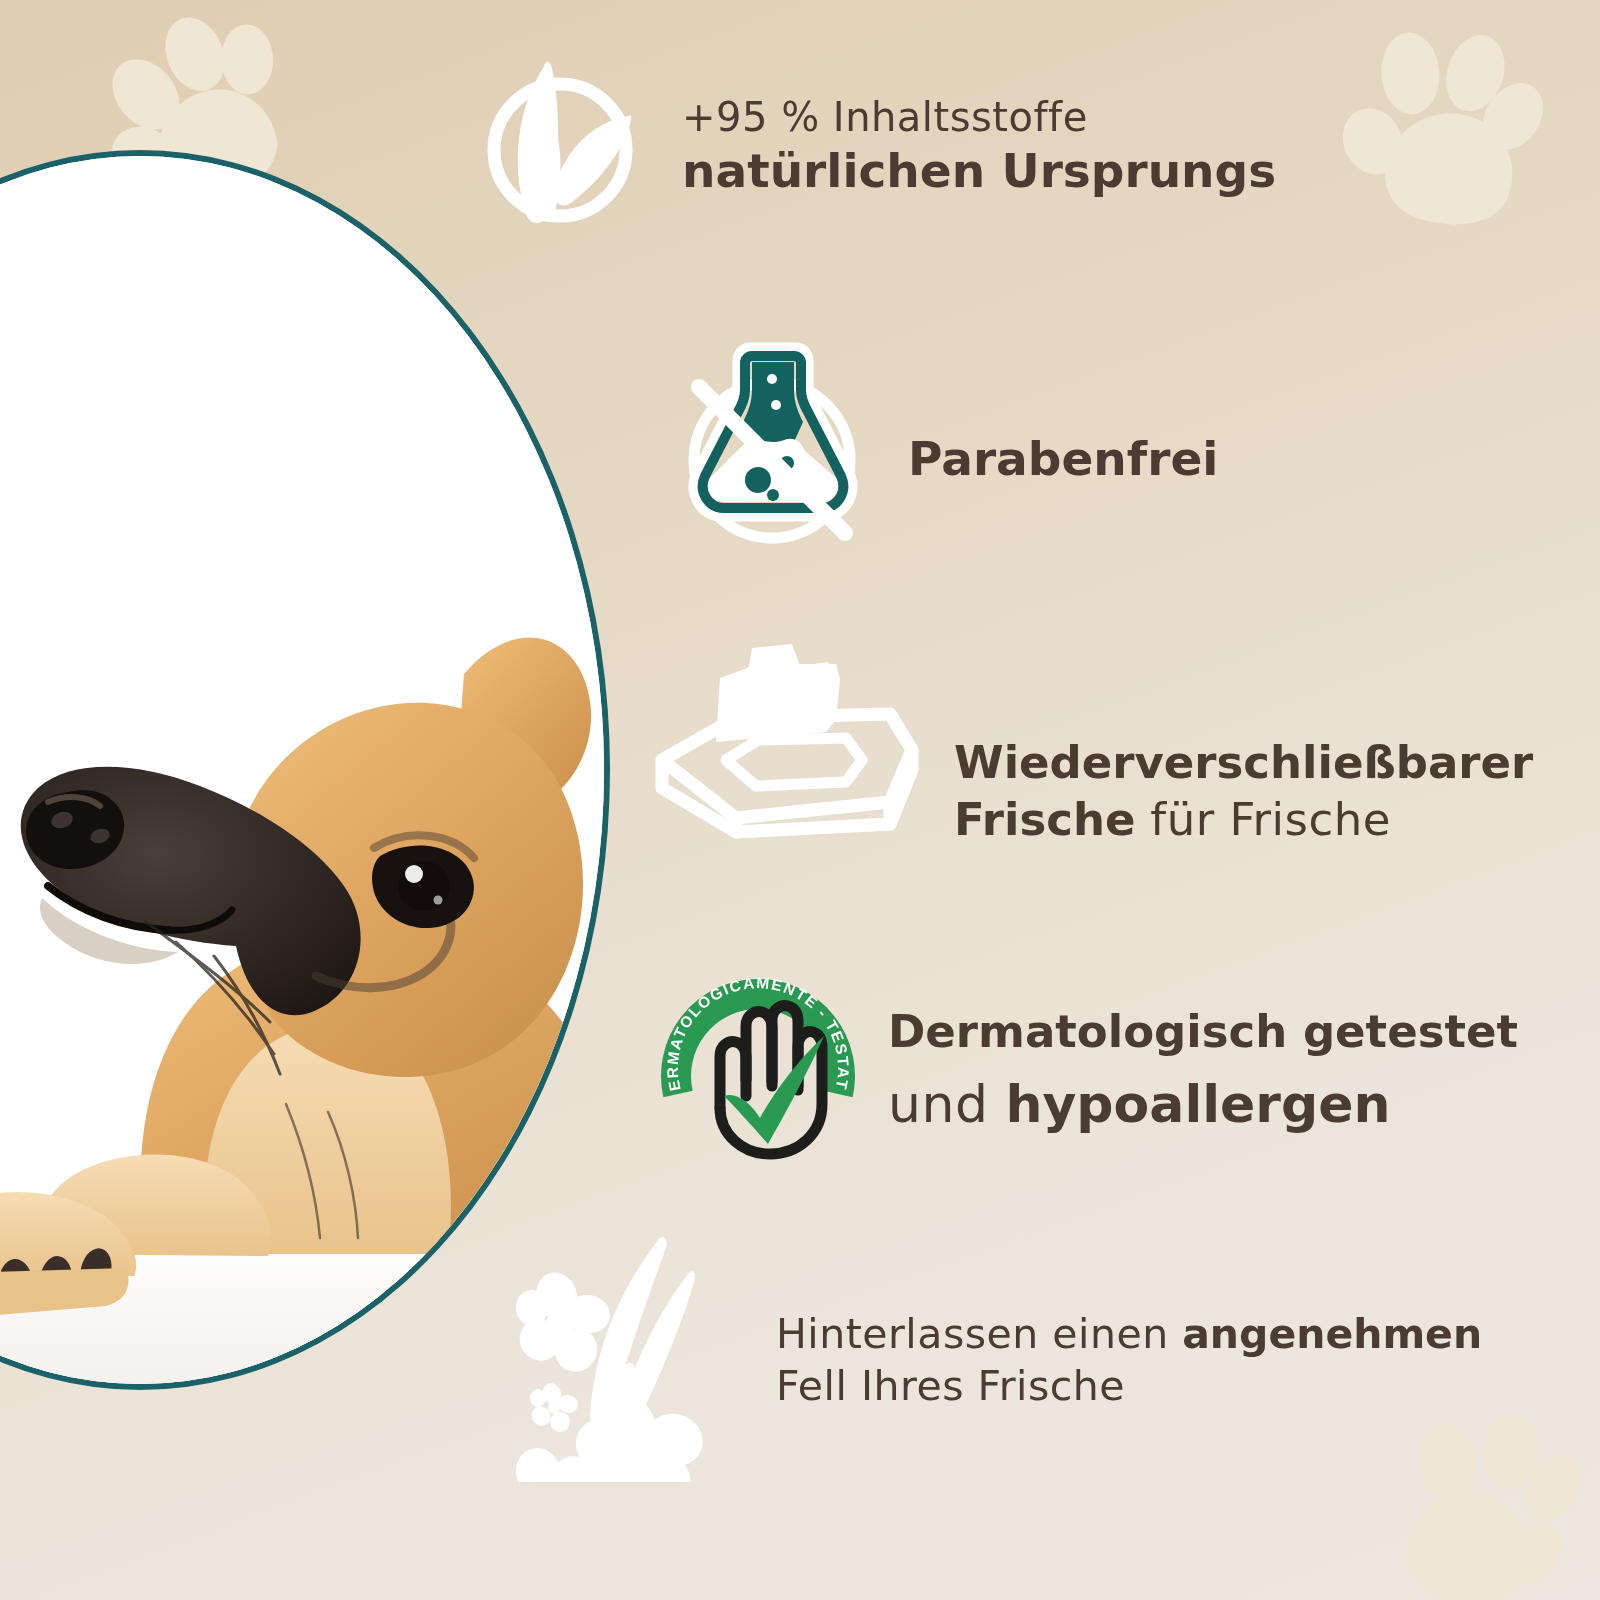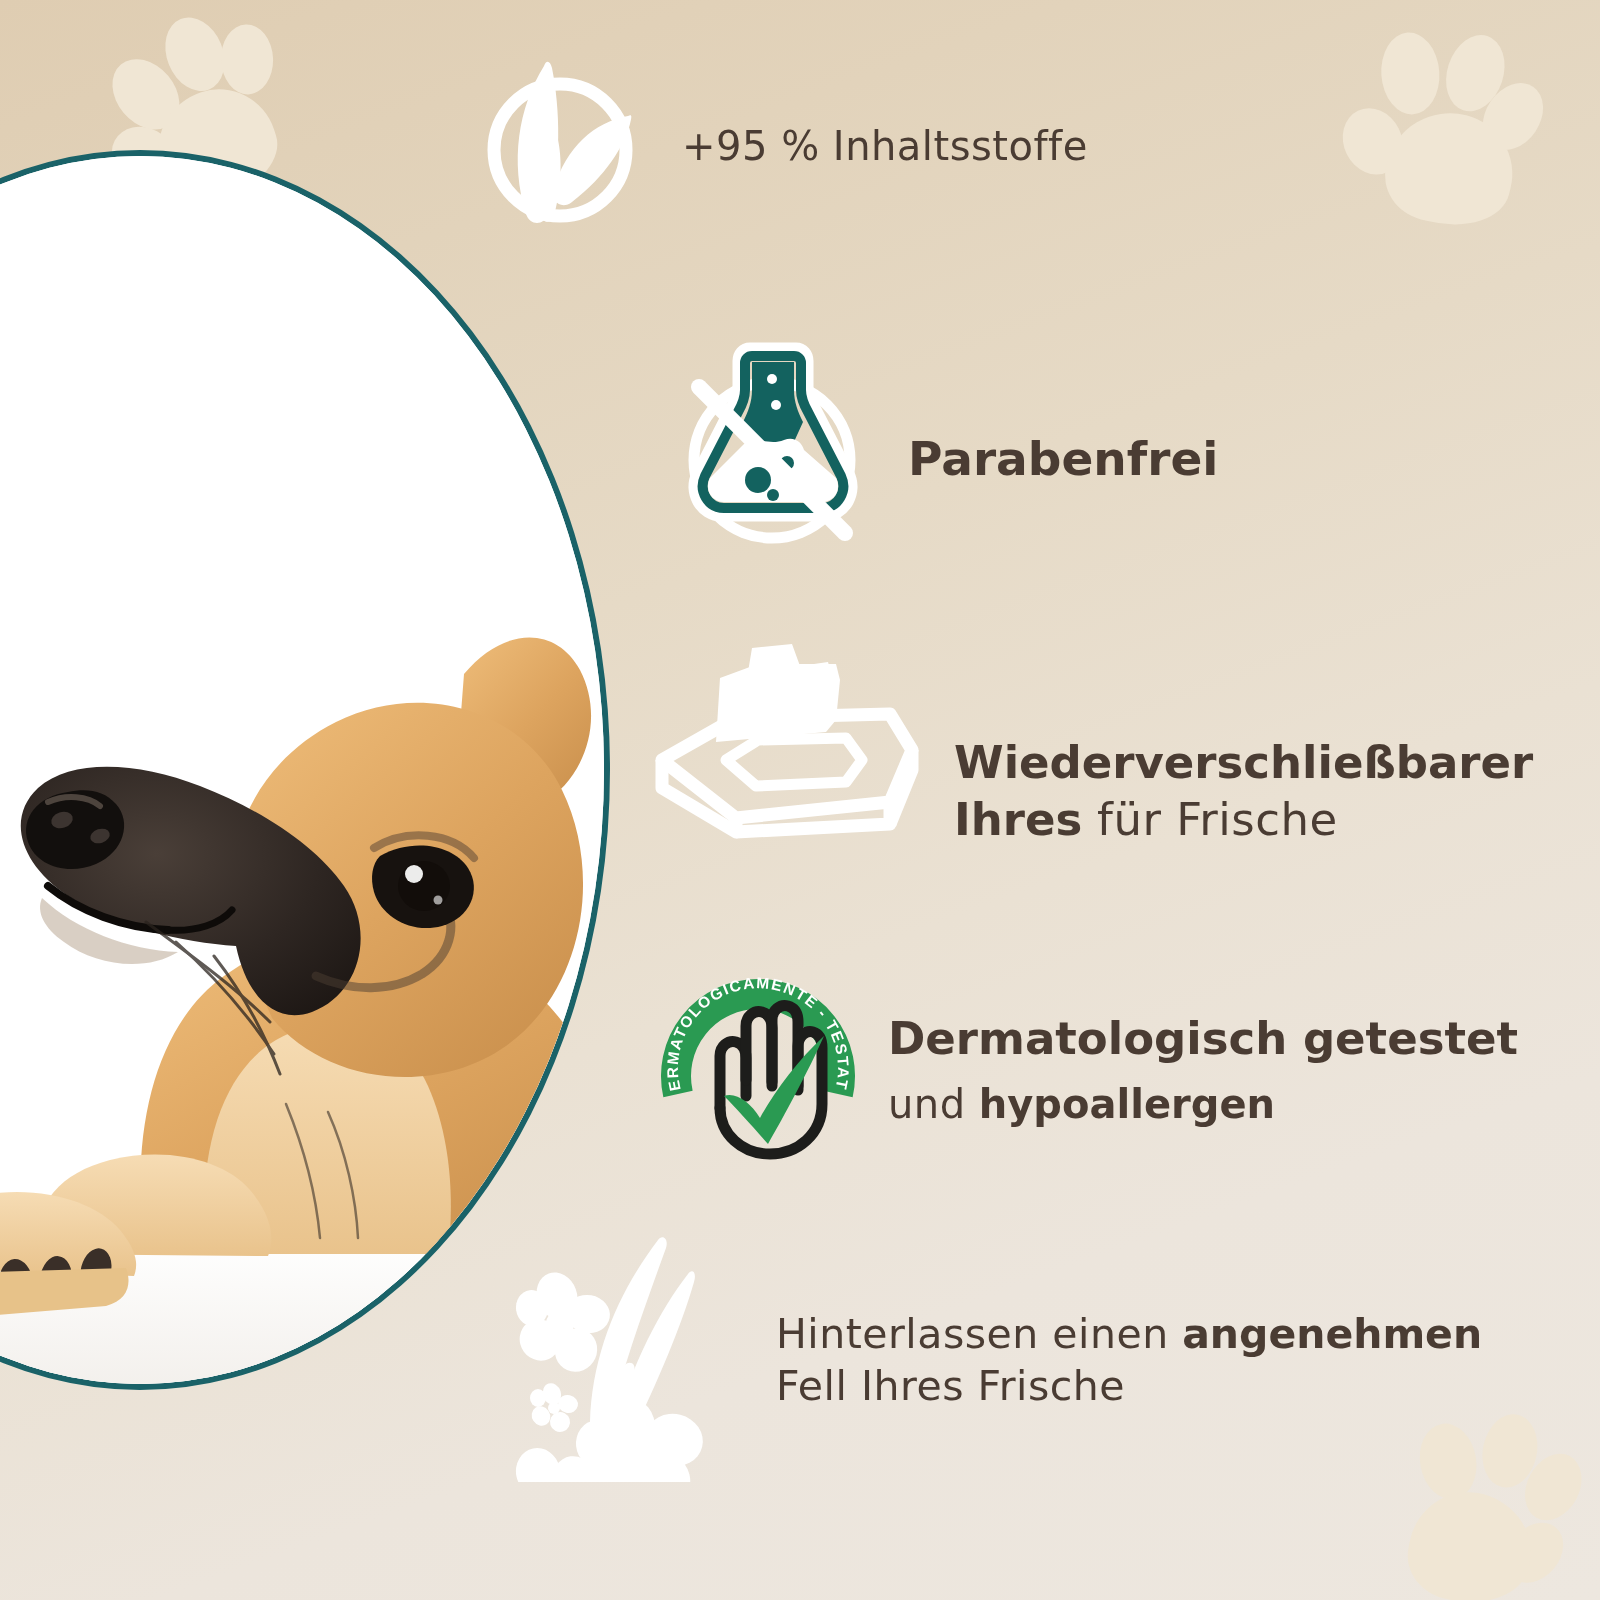--- a/index.html
+++ b/index.html
@@ -69,21 +69,21 @@
   
   #feature-lid { left:640px; top:642px;align-items:flex-end; }
   #feature-lid .txt { margin-left:24px; }
   #feature-lid .l1 { font-size:45px; }
   #feature-lid .l2 { font-size:45px; margin-top:5px; }
 
   
   #feature-derma { left:658px; top:968px; }
   #feature-derma .txt { margin-left:30px; }
   #feature-derma .l1 { font-size:45px; }
-  #feature-derma .l2 { font-size:40px; margin-top:16px; }
+  #feature-derma .l2 { font-size:52px; margin-top:16px; }
 
   
   #feature-scent { left:512px; top:1232px; }
   #feature-scent .txt { margin-left:64px; }
   #feature-scent .l { font-size:41px; margin-top:4px; }
 
   .nowrap { white-space:nowrap; }
 </style>
 </head>
 <body>
@@ -284,20 +284,21 @@
     <div class="icon">
       <svg width="160" height="185" viewBox="0 0 160 185">
         <circle cx="82" cy="98" r="66" fill="none" stroke="#ffffff" stroke-width="13"></circle>
         <path d="M66 14 C40 56 32 110 48 162 C52 174 66 174 70 162 C84 112 82 56 74 16 C72 8 68 8 66 14 Z" fill="#ffffff"></path>
         <path d="M74 86 C58 104 54 132 62 162 C64 172 74 172 76 164 C84 134 84 106 80 88 C79 82 76 82 74 86 Z" fill="#ffffff"></path>
         <path d="M150 64 C116 70 88 96 76 136 C72 150 84 158 94 150 C128 124 146 94 152 72 C154 64 154 62 150 64 Z" fill="#ffffff"></path>
       </svg>
     </div>
     <div class="txt">
       <div class="l1 light nowrap">+95 % Inhaltsstoffe</div>
+      <div class="l2 bold nowrap">natürlichen Ursprungs</div>
     </div>
   </div>
 
   <div class="feature" id="feature-paraben">
     <div class="icon">
       <svg width="200" height="250" viewBox="0 0 200 250">
 
         <circle cx="100" cy="128" r="78" fill="none" stroke="#ffffff" stroke-width="11"></circle>
 
         <path d="M78 18 L124 18 C130 18 134 23 134 29 L134 58 C134 64 137 70 141 76
@@ -338,21 +339,21 @@
         <path d="M86 118 L118 98 L206 96 L222 118 L206 140 L116 144 Z" fill="none" stroke="#ffffff" stroke-width="11" stroke-linejoin="round"></path>
 
         <path d="M76 100 L80 36 L118 22 L196 22 L200 38 L196 78 L186 90 L120 96 Z" fill="#ffffff"></path>
 
         <path d="M108 30 L112 6 L152 2 L160 24 L188 20 L192 34 L116 42 Z" fill="#ffffff"></path>
       </svg>
     </div>
     <div class="txt">
       <div class="l1 bold nowrap">Wiederverschließbarer</div>
       <div class="l2 nowrap">
-        <span class="bold">Ihres</span><span class="light"> für Frische</span>
+        <span class="bold">Frische</span><span class="light"> für Frische</span>
       </div>
     </div>
   </div>
 
   <div class="feature" id="feature-derma">
     <div class="icon">
       <svg width="200" height="200" viewBox="0 0 200 200">
         <defs>
           <path id="arcPath" d="M 22 118 A 80 80 0 1 1 178 118" fill="none"></path>
         </defs>

